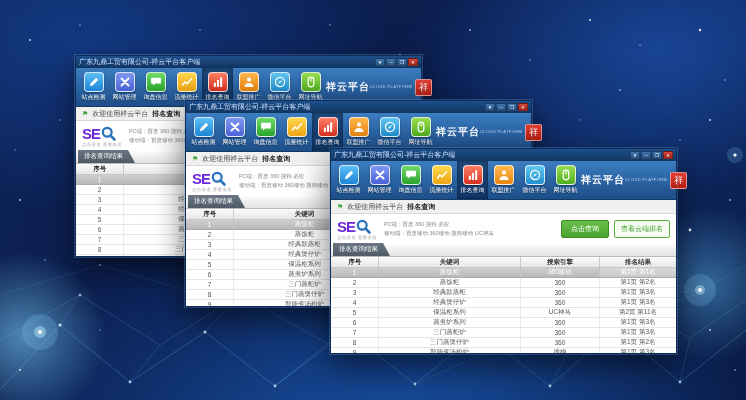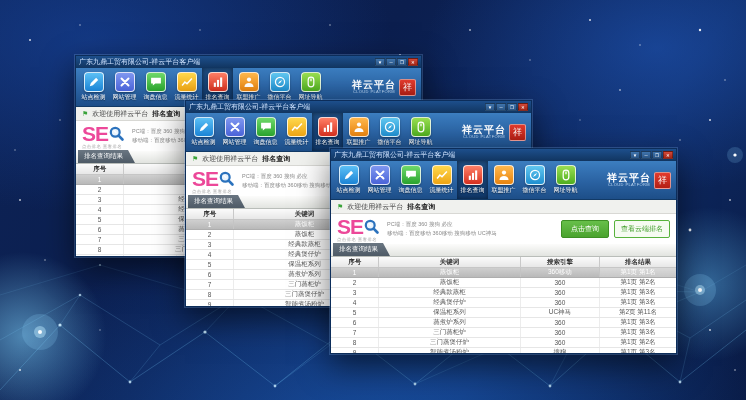--- a/index.html
+++ b/index.html
@@ -31,36 +31,36 @@
   .titem{width:31px;display:flex;flex-direction:column;align-items:center;justify-content:center;
     gap:1px;cursor:pointer;}
   .titem.selected{background:linear-gradient(rgba(8,38,78,.55),rgba(10,46,92,.65));
     box-shadow:inset 0 0 5px rgba(0,0,0,.45);}
   .tile{width:20px;height:20px;border-radius:4px;border:1px solid rgba(255,255,255,.8);
     box-sizing:border-box;display:flex;align-items:center;justify-content:center;
     box-shadow:0 1px 2px rgba(0,0,0,.35);}
   .tile svg{width:14px;height:14px;}
   .tlabel{font-size:6px;color:#fff;white-space:nowrap;text-shadow:0 1px 1px rgba(0,0,0,.5);}
   .brand{margin-left:auto;display:flex;align-items:center;gap:3px;padding-right:3px;}
-  .brand-text{display:flex;flex-direction:column;align-items:center;line-height:1;}
+  .brand-text{display:flex;flex-direction:row;align-items:center;line-height:1;}
   .brand-name{color:#fff;font-weight:bold;font-size:10px;letter-spacing:1px;white-space:nowrap;}
   .brand-sub{font-size:4px;color:#bcd6f2;letter-spacing:.4px;white-space:nowrap;}
   .badge{width:15px;height:15px;background:linear-gradient(#e23b2e,#b31f14);color:#fff;
     font-size:9px;display:flex;align-items:center;justify-content:center;border-radius:2px;
     border:1px solid rgba(255,255,255,.5);}
 
   .breadcrumb{height:13px;flex:0 0 13px;background:#f0f1ee;border-bottom:1px solid #d8d8d4;
     display:flex;align-items:center;gap:4px;padding:0 6px;font-size:7px;color:#444;}
   .flag{color:#3aa33a;font-size:7px;}
   .bc-current{font-weight:bold;color:#222;}
 
   .seo{height:30px;flex:0 0 30px;display:flex;align-items:center;padding:0 6px;gap:7px;background:#fff;}
   .seo-logo{display:flex;flex-direction:column;line-height:1;}
   .seo-word{display:flex;align-items:center;}
-  .se{font-size:21px;font-weight:bold;color:#ec4899;letter-spacing:-1px;}
+  .se{font-size:15px;font-weight:bold;color:#6d28d9;letter-spacing:-1px;}
   .tagline{font-size:4.5px;color:#aaa;margin-top:1px;letter-spacing:.3px;white-space:nowrap;}
   .engines{font-size:5.5px;color:#8a8a8a;line-height:1.6;white-space:nowrap;}
   .btns{margin-left:auto;display:flex;gap:5px;}
   .btn-solid{background:linear-gradient(#67bf4a,#4aa32e);border:1px solid #3d8f24;color:#fff;
     font-size:7px;padding:3px 9px;border-radius:2px;cursor:pointer;white-space:nowrap;}
   .btn-outline{background:#f6fbf2;border:1px solid #58b23c;color:#3f9e28;font-size:7px;
     padding:3px 6px;border-radius:2px;cursor:pointer;white-space:nowrap;}
 
   .tabbar{height:12px;flex:0 0 12px;background:linear-gradient(#fcfcfb,#e2e4e0);
     display:flex;align-items:flex-end;padding-left:2px;border-bottom:1px solid #b9bdb9;}

